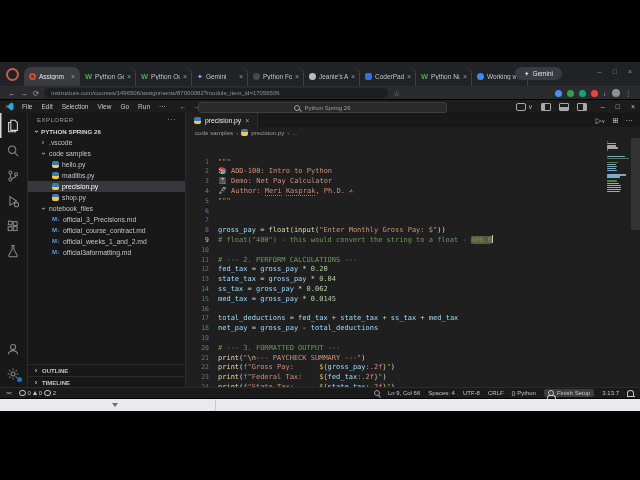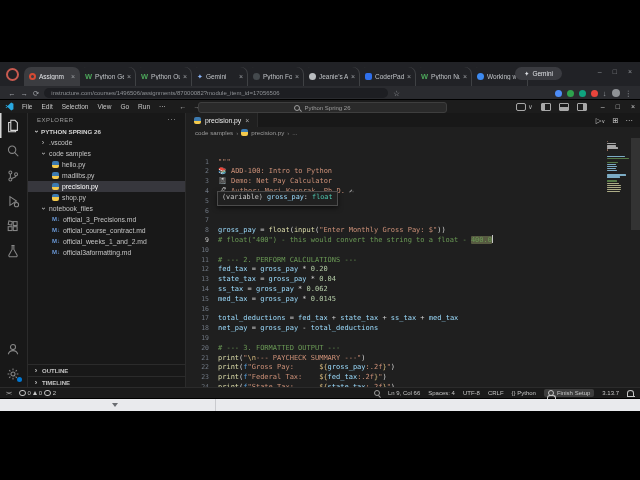--- a/index.html
+++ b/index.html
@@ -386,21 +386,20 @@
         <div class="breadcrumb">
           <span>code samples</span>
           <span class="bc-sep">›</span>
           <span class="ic-py"></span>
           <span>precision.py</span>
           <span class="bc-sep">›</span>
           <span>...</span>
         </div>
         <div class="codewrap">
           <div id="codelines"><div class="cl"><span class="ln">1</span><span class="lc"><span class="c-str">"""</span></span></div><div class="cl"><span class="ln">2</span><span class="lc"><span class="c-emoji">📚 </span><span class="c-str">ADD-100: Intro to Python</span></span></div><div class="cl"><span class="ln">3</span><span class="lc"><span class="c-emoji">📓 </span><span class="c-str">Demo: Net Pay Calculator</span></span></div><div class="cl"><span class="ln">4</span><span class="lc"><span class="c-emoji">🖋 </span><span class="c-str">Author: </span><span class="c-str sq">Meri</span><span class="c-str"> </span><span class="c-str sq">Kasprak</span><span class="c-str">, Ph.D. </span><span class="c-emoji">✍</span></span></div><div class="cl"><span class="ln">5</span><span class="lc"><span class="c-str">"""</span></span></div><div class="cl"><span class="ln">6</span><span class="lc"></span></div><div class="cl"><span class="ln">7</span><span class="lc"></span></div><div class="cl"><span class="ln">8</span><span class="lc"><span class="c-var">gross_pay</span><span class="c-txt"> = </span><span class="c-fn">float</span><span class="c-txt">(</span><span class="c-fn">input</span><span class="c-txt">(</span><span class="c-str">"Enter Monthly Gross Pay: $"</span><span class="c-txt">))</span></span></div><div class="cl"><span class="ln act">9</span><span class="lc"><span class="c-com"># float("400") - this would convert the string to a float - </span><span class="c-com hl">400.0</span><span class="caret"></span></span></div><div class="cl"><span class="ln">10</span><span class="lc"></span></div><div class="cl"><span class="ln">11</span><span class="lc"><span class="c-com"># --- 2. PERFORM CALCULATIONS ---</span></span></div><div class="cl"><span class="ln">12</span><span class="lc"><span class="c-var">fed_tax</span><span class="c-txt"> = </span><span class="c-var">gross_pay</span><span class="c-txt"> * </span><span class="c-num">0.20</span></span></div><div class="cl"><span class="ln">13</span><span class="lc"><span class="c-var">state_tax</span><span class="c-txt"> = </span><span class="c-var">gross_pay</span><span class="c-txt"> * </span><span class="c-num">0.04</span></span></div><div class="cl"><span class="ln">14</span><span class="lc"><span class="c-var">ss_tax</span><span class="c-txt"> = </span><span class="c-var">gross_pay</span><span class="c-txt"> * </span><span class="c-num">0.062</span></span></div><div class="cl"><span class="ln">15</span><span class="lc"><span class="c-var">med_tax</span><span class="c-txt"> = </span><span class="c-var">gross_pay</span><span class="c-txt"> * </span><span class="c-num">0.0145</span></span></div><div class="cl"><span class="ln">16</span><span class="lc"></span></div><div class="cl"><span class="ln">17</span><span class="lc"><span class="c-var">total_deductions</span><span class="c-txt"> = </span><span class="c-var">fed_tax</span><span class="c-txt"> + </span><span class="c-var">state_tax</span><span class="c-txt"> + </span><span class="c-var">ss_tax</span><span class="c-txt"> + </span><span class="c-var">med_tax</span></span></div><div class="cl"><span class="ln">18</span><span class="lc"><span class="c-var">net_pay</span><span class="c-txt"> = </span><span class="c-var">gross_pay</span><span class="c-txt"> - </span><span class="c-var">total_deductions</span></span></div><div class="cl"><span class="ln">19</span><span class="lc"></span></div><div class="cl"><span class="ln">20</span><span class="lc"><span class="c-com"># --- 3. FORMATTED OUTPUT ---</span></span></div><div class="cl"><span class="ln">21</span><span class="lc"><span class="c-fn">print</span><span class="c-txt">(</span><span class="c-str">"</span><span class="c-esc">\n</span><span class="c-str">--- PAYCHECK SUMMARY ---"</span><span class="c-txt">)</span></span></div><div class="cl"><span class="ln">22</span><span class="lc"><span class="c-fn">print</span><span class="c-txt">(</span><span class="c-kw">f</span><span class="c-str">"Gross Pay:      </span><span class="c-brace">${</span><span class="c-var">gross_pay</span><span class="c-str">:.2f</span><span class="c-brace">}</span><span class="c-str">"</span><span class="c-txt">)</span></span></div><div class="cl"><span class="ln">23</span><span class="lc"><span class="c-fn">print</span><span class="c-txt">(</span><span class="c-kw">f</span><span class="c-str">"Federal Tax:    </span><span class="c-brace">${</span><span class="c-var">fed_tax</span><span class="c-str">:.2f</span><span class="c-brace">}</span><span class="c-str">"</span><span class="c-txt">)</span></span></div><div class="cl"><span class="ln">24</span><span class="lc"><span class="c-fn">print</span><span class="c-txt">(</span><span class="c-kw">f</span><span class="c-str">"State Tax:      </span><span class="c-brace">${</span><span class="c-var">state_tax</span><span class="c-str">:.2f</span><span class="c-brace">}</span><span class="c-str">"</span><span class="c-txt">)</span></span></div></div>
-          <div class="tooltip" id="tooltip"><span class="c-tt">(variable) </span><span class="c-var">gross_pay</span><span class="c-txt">: </span><span class="c-type">float</span></div>
           <div class="minimap" id="minimap"><div class="mm-line" style="width: 1.02px; background: rgb(206, 145, 120); opacity: 0.75;"></div><div class="mm-line" style="width: 9.18px; background: rgb(212, 212, 212); opacity: 0.75;"></div><div class="mm-line" style="width: 9.18px; background: rgb(212, 212, 212); opacity: 0.75;"></div><div class="mm-line" style="width: 10.88px; background: rgb(212, 212, 212); opacity: 0.75;"></div><div class="mm-line" style="width: 1.02px; background: rgb(206, 145, 120); opacity: 0.75;"></div><div class="mm-line" style="width: 0px; background: transparent; opacity: 0.75;"></div><div class="mm-line" style="width: 0px; background: transparent; opacity: 0.75;"></div><div class="mm-line" style="width: 18.36px; background: rgb(156, 220, 254); opacity: 0.75;"></div><div class="mm-line" style="width: 22px; background: rgb(106, 153, 85); opacity: 0.75;"></div><div class="mm-line" style="width: 0px; background: transparent; opacity: 0.75;"></div><div class="mm-line" style="width: 11.22px; background: rgb(106, 153, 85); opacity: 0.75;"></div><div class="mm-line" style="width: 8.84px; background: rgb(156, 220, 254); opacity: 0.75;"></div><div class="mm-line" style="width: 9.52px; background: rgb(156, 220, 254); opacity: 0.75;"></div><div class="mm-line" style="width: 8.84px; background: rgb(156, 220, 254); opacity: 0.75;"></div><div class="mm-line" style="width: 9.52px; background: rgb(156, 220, 254); opacity: 0.75;"></div><div class="mm-line" style="width: 0px; background: transparent; opacity: 0.75;"></div><div class="mm-line" style="width: 19.38px; background: rgb(156, 220, 254); opacity: 0.75;"></div><div class="mm-line" style="width: 12.92px; background: rgb(156, 220, 254); opacity: 0.75;"></div><div class="mm-line" style="width: 0px; background: transparent; opacity: 0.75;"></div><div class="mm-line" style="width: 9.86px; background: rgb(106, 153, 85); opacity: 0.75;"></div><div class="mm-line" style="width: 11.9px; background: rgb(220, 220, 170); opacity: 0.75;"></div><div class="mm-line" style="width: 14.28px; background: rgb(220, 220, 170); opacity: 0.75;"></div><div class="mm-line" style="width: 13.6px; background: rgb(220, 220, 170); opacity: 0.75;"></div><div class="mm-line" style="width: 14.28px; background: rgb(220, 220, 170); opacity: 0.75;"></div><div class="mm-line" style="width: 13.26px; background: rgb(220, 220, 170); opacity: 0.75;"></div></div>
           <div class="vscroll"></div>
         </div>
       </div>
     </div>
 
     <div class="statusbar">
       <span class="remote">&gt;&lt;</span>
       <span class="diag">
         <span class="circ"></span>

